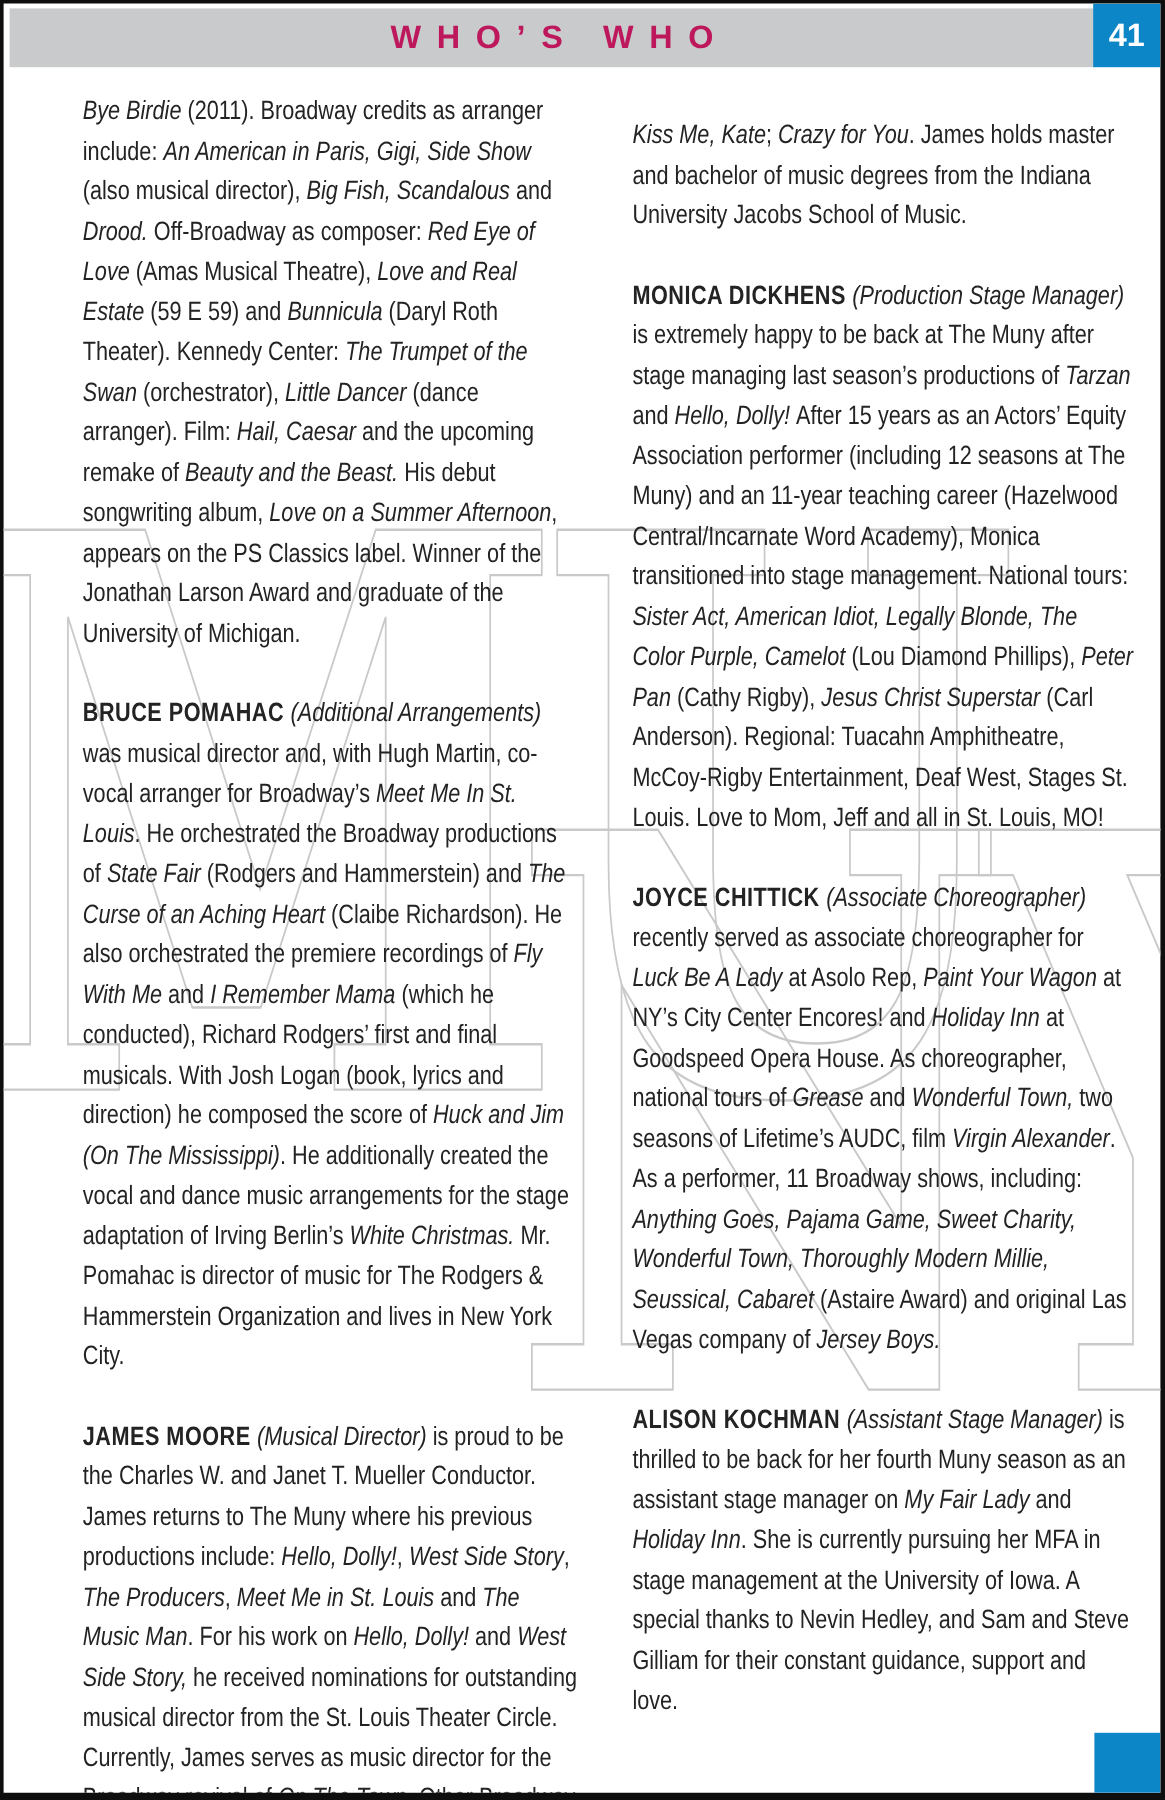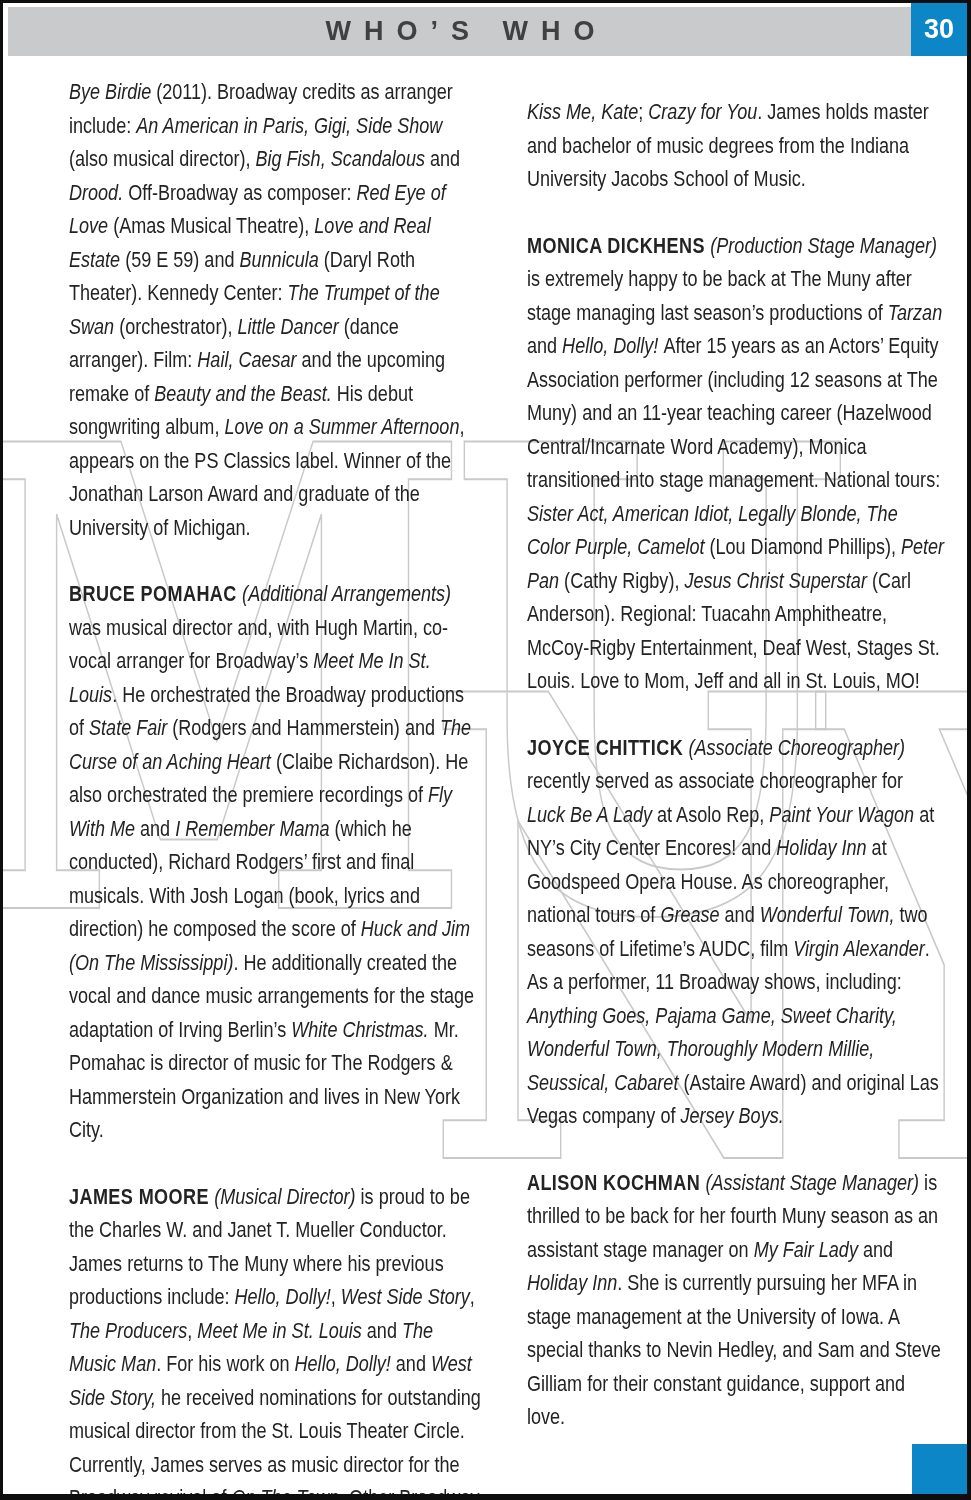--- a/index.html
+++ b/index.html
@@ -18,21 +18,21 @@
   }
   
   .header-bar{
     position:absolute;top:4px;left:5px;right:55px;height:49px;
     background:#c9cacb;
   }
   .header-title{
     position:absolute;top:0;left:0;right:0;height:49px;
     display:flex;align-items:center;justify-content:center;
     font-size:27px;font-weight:bold;letter-spacing:13px;
-    color:#404040;text-indent:13px;
+    color:#be185d;text-indent:13px;
   }
   .page-num-box{
     position:absolute;top:0;right:0;width:56px;height:53px;
     background:#0d86c8;
     display:flex;align-items:center;justify-content:center;
     color:#ffffff;font-size:27px;font-weight:bold;
   }
   .corner-box{
     position:absolute;right:0;bottom:0;width:55px;height:50px;
     background:#0d86c8;
@@ -76,21 +76,21 @@
 
   <div class="watermark">
     <div class="wm-line wm-line1">MU</div>
     <div class="wm-line wm-line2">NY</div>
   </div>
 
   <div class="header-bar">
     <div class="header-title">WHO’S WHO</div>
   </div>
   <div class="page-num-box">
-    <span>30</span>
+    <span>41</span>
   </div>
 
   <div class="columns">
     <div class="col col-left">
       <div class="col-inner">
           <p class="para"><span class="seg-i">Bye Birdie </span><span class="seg-n">(2011). Broadway credits as arranger include: </span><span class="seg-i">An American in Paris, Gigi, Side Show </span><span class="seg-n">(also musical director), </span><span class="seg-i">Big Fish, Scandalous </span><span class="seg-n">and </span><span class="seg-i">Drood.</span><span class="seg-n"> Off-Broadway as composer: </span><span class="seg-i">Red Eye of Love </span><span class="seg-n">(Amas Musical Theatre), </span><span class="seg-i">Love and Real Estate </span><span class="seg-n">(59 E 59) and </span><span class="seg-i">Bunnicula </span><span class="seg-n">(Daryl Roth Theater). Kennedy Center: </span><span class="seg-i">The Trumpet of the Swan </span><span class="seg-n">(orchestrator), </span><span class="seg-i">Little Dancer </span><span class="seg-n">(dance arranger). Film: </span><span class="seg-i">Hail, Caesar </span><span class="seg-n">and the upcoming remake of </span><span class="seg-i">Beauty and the Beast.</span><span class="seg-n"> His debut songwriting album, </span><span class="seg-i">Love on a Summer Afternoon</span><span class="seg-n">, appears on the PS Classics label. Winner of the Jonathan Larson Award and graduate of the University of Michigan.</span></p>
           <p class="para"><span class="seg-b">BRUCE POMAHAC </span><span class="seg-i">(Additional Arrangements) </span><span class="seg-n">was musical director and, with Hugh Martin, co-vocal arranger for Broadway’s </span><span class="seg-i">Meet Me In St. Louis</span><span class="seg-n">. He orchestrated the Broadway productions of </span><span class="seg-i">State Fair </span><span class="seg-n">(Rodgers and Hammerstein) and </span><span class="seg-i">The Curse of an Aching Heart </span><span class="seg-n">(Claibe Richardson). He also orchestrated the premiere recordings of </span><span class="seg-i">Fly With Me </span><span class="seg-n">and </span><span class="seg-i">I Remember Mama </span><span class="seg-n">(which he conducted), Richard Rodgers’ first and final musicals. With Josh Logan (book, lyrics and direction) he composed the score of </span><span class="seg-i">Huck and Jim (On The Mississippi)</span><span class="seg-n">. He additionally created the vocal and dance music arrangements for the stage adaptation of Irving Berlin’s </span><span class="seg-i">White Christmas.</span><span class="seg-n"> Mr. Pomahac is director of music for The Rodgers &amp; Hammerstein Organization and lives in New York City.</span></p>
           <p class="para"><span class="seg-b">JAMES MOORE </span><span class="seg-i">(Musical Director) </span><span class="seg-n">is proud to be the Charles W. and Janet T. Mueller Conductor. James returns to The Muny where his previous productions include: </span><span class="seg-i">Hello, Dolly!</span><span class="seg-n">, </span><span class="seg-i">West Side Story</span><span class="seg-n">, </span><span class="seg-i">The Producers</span><span class="seg-n">, </span><span class="seg-i">Meet Me in St. Louis </span><span class="seg-n">and </span><span class="seg-i">The Music Man</span><span class="seg-n">. For his work on </span><span class="seg-i">Hello, Dolly! </span><span class="seg-n">and </span><span class="seg-i">West Side Story, </span><span class="seg-n">he received nominations for outstanding musical director from the St. Louis Theater Circle. Currently, James serves as music director for the Broadway revival of </span><span class="seg-i">On The Town.</span><span class="seg-n"> Other Broadway credits include </span></p>
         </div>
     </div>

